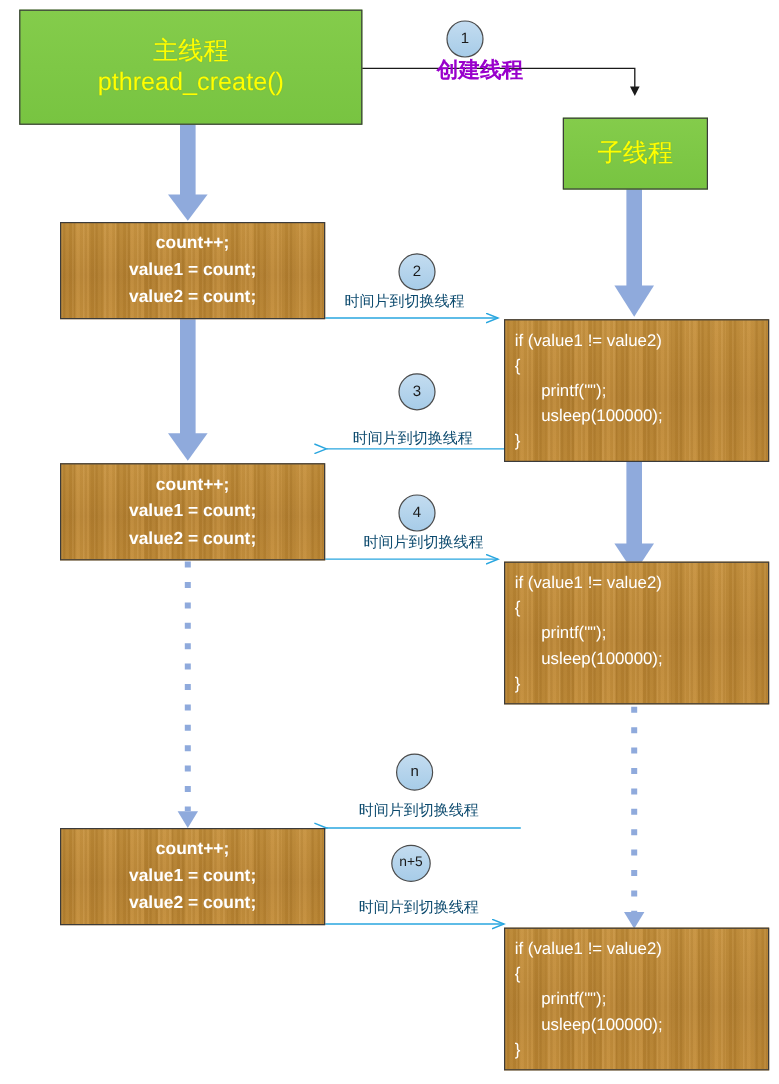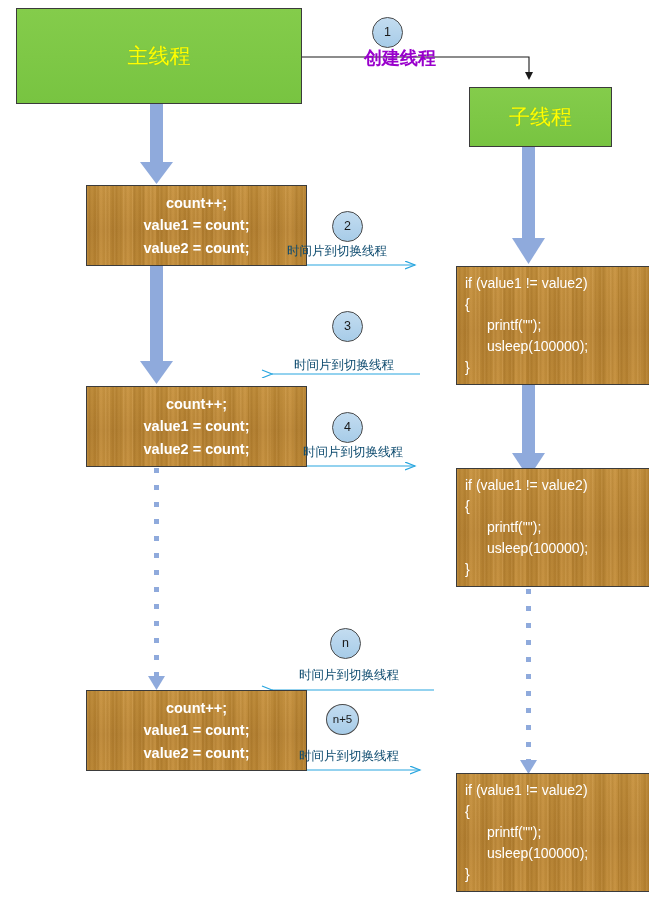--- a/index.html
+++ b/index.html
@@ -49,21 +49,20 @@
         rgba(255,255,255,0.03) 6px,
         rgba(0,0,0,0.03) 7px,
         rgba(0,0,0,0.03) 9px),
       repeating-linear-gradient(90deg,
         rgba(0,0,0,0.05) 0px,
         rgba(0,0,0,0.05) 11px,
         rgba(255,255,255,0.045) 12px,
         rgba(255,255,255,0.045) 23px),
       linear-gradient(180deg, #c68f38 0%, #bb8430 55%, #c28a33 100%);
     color: #ffffff;
-    margin-left: 36px;
   }
   .code-center {
     text-align: center;
     font-weight: bold;
     font-size: 14.5px;
     line-height: 1.55;
   }
   .code-left {
     text-align: left;
     font-size: 14px;
@@ -173,23 +172,24 @@
       <path d="M434,690 L272,690" fill="none" stroke="#29a6df" stroke-width="1.1" marker-end="url(#arrowCyanL)"></path>
     </g>
 
     <g>
       <path d="M271,770 L420,770" fill="none" stroke="#29a6df" stroke-width="1.1" marker-end="url(#arrowCyanR)"></path>
     </g>
   </svg>
 
   <div class="node green-box" style="left:16px; top:8px; width:286px; height:96px;">
     <span class="gl">主线程</span>
-  </div>
-
-  <div class="node green-box" style="left:469px; top:87px; width:143px; height:60px;justify-content:center;">
+    <span class="gl">pthread_create()</span>
+  </div>
+
+  <div class="node green-box" style="left:469px; top:98px; width:121px; height:60px;justify-content:center;">
     <span class="gl">子线程</span>
   </div>
 
   <div class="node brown-box code-center" style="left:50px; top:185px; width:221px; height:81px;">
     <span>count++;</span>
     <span>value1 = count;</span>
     <span>value2 = count;</span>
   </div>
 
   <div class="node brown-box code-center" style="left:50px; top:386px; width:221px; height:81px;">

